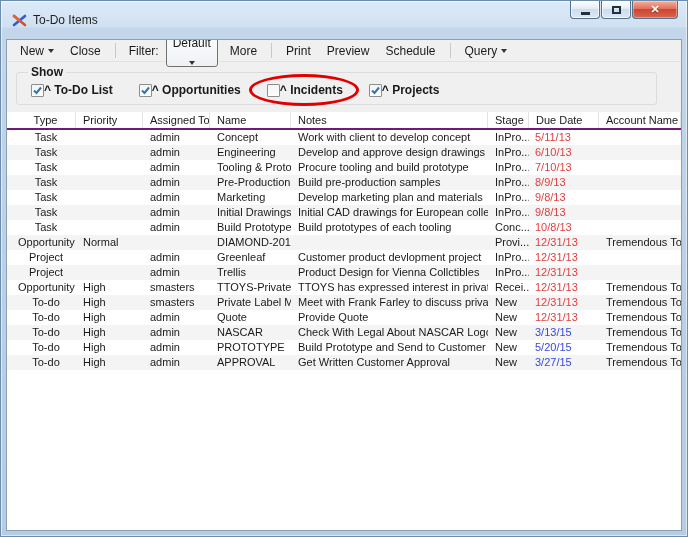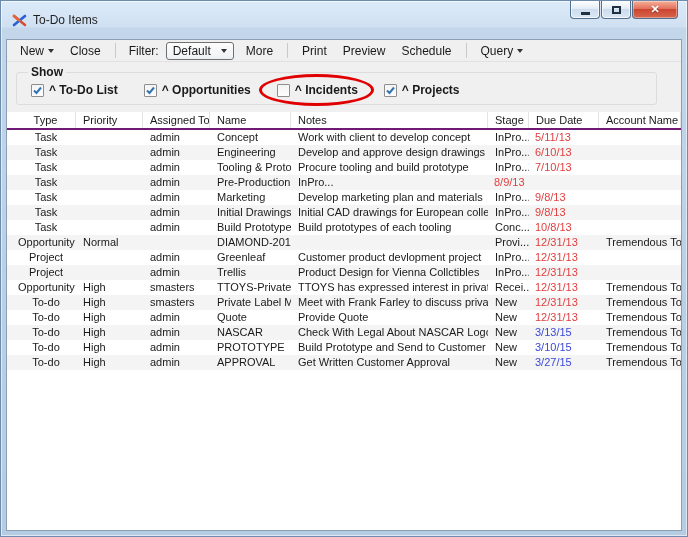--- a/index.html
+++ b/index.html
@@ -35,31 +35,31 @@
   
   .content{ flex:1; border:1px solid #8ba0b5; background:#f0f0f0; display:flex; flex-direction:column; overflow:hidden; }
 
   
   .toolbar{ height:22px; display:flex; align-items:center; padding:0 6px; gap:2px;
     background:#f0f0f0; border-bottom:1px solid #e2e2e2; font-size:12px; color:#1a1a1a; }
   .tb-btn{ border:none; background:transparent; font:inherit; color:inherit; padding:2px 7px;
     display:inline-flex; align-items:center; gap:4px; cursor:pointer; }
   .tb-label{ padding:2px 2px 2px 6px; }
   .tb-dropdown{ border:1px solid #707070; border-radius:3px; background:linear-gradient(#fdfdfd,#eef1f4);
-    font:inherit; color:inherit; padding:1px 6px; margin:0 3px; display:inline-flex; align-items:center; gap:10px; cursor:pointer; }
+    font:inherit; color:inherit; padding:1px 6px; margin:0 3px; display:inline-flex; align-items:center; gap:10px; cursor:pointer;flex-direction:column; }
   .caret{ width:0; height:0; border-left:3.5px solid transparent; border-right:3.5px solid transparent;
     border-top:4px solid #333; display:inline-block; margin-top:1px; }
   .tb-sep{ width:1px; height:15px; background:#c9c9c9; margin:0 5px; }
 
   
   .show-wrap{ padding:3px 24px 7px 9px;font-weight:bold; }
   fieldset.show-group{ border:1px solid #dcdcdc; border-radius:3px; padding:1px 8px 7px 10px; background:#f0f0f0; }
   fieldset.show-group legend{ font-size:12px; color:#1a1a1a; padding:0 3px; margin-left:1px; }
   .cb-row{ display:flex; align-items:center; gap:26px; padding-top:3px; padding-left:4px; }
-  .cb-item{ display:inline-flex; align-items:center; gap:5px; font-size:12px; color:#1a1a1a; cursor:pointer; position:relative; }
+  .cb-item{ display:inline-flex; align-items:center; font-size:12px; color:#1a1a1a; cursor:pointer; position:relative; }
   .checkbox{ width:13px; height:13px; border:1px solid #8e8e8e; border-radius:1px;
     background:linear-gradient(#f4f4f4,#fdfdfd); display:inline-flex; align-items:center; justify-content:center; }
   .annotation-ellipse{ position:absolute; left:-18px; right:-16px; top:-9px; bottom:-9px;
     border:3px solid #e10000; border-radius:50%; pointer-events:none; }
 
   
   .table{ flex:1; background:#ffffff; overflow:hidden; display:flex; flex-direction:column; font-size:11px; color:#1a1a1a; }
   .t-head-row, .t-row{ display:grid; grid-template-columns:60px 67px 67px 81px 197px 41px 70px 1fr; padding-left:9px; }
   .t-head-row{ height:18px; align-items:center; border-bottom:2px solid #701a75; background:#ffffff; }
   .t-head-cell{ height:100%; display:flex; align-items:center; padding:0 3px 0 7px;
@@ -201,20 +201,21 @@
             <div class="t-cell c4">Procure tooling and build prototype</div>
             <div class="t-cell c5">InPro...</div>
             <div class="t-cell c6" style="color: rgb(224, 62, 62);">7/10/13</div>
             <div class="t-cell c7"></div>
           </div>
           <div class="t-row alt">
             <div class="t-cell c0">Task</div>
             <div class="t-cell c1"></div>
             <div class="t-cell c2">admin</div>
             <div class="t-cell c3">Pre-Production</div>
+            <div class="t-cell c4">Build pre-production samples</div>
             <div class="t-cell c5">InPro...</div>
             <div class="t-cell c6" style="color: rgb(224, 62, 62);">8/9/13</div>
             <div class="t-cell c7"></div>
           </div>
           <div class="t-row">
             <div class="t-cell c0">Task</div>
             <div class="t-cell c1"></div>
             <div class="t-cell c2">admin</div>
             <div class="t-cell c3">Marketing</div>
             <div class="t-cell c4">Develop marketing plan and materials</div>
@@ -312,21 +313,21 @@
             <div class="t-cell c6" style="color: rgb(59, 73, 214);">3/13/15</div>
             <div class="t-cell c7">Tremendous To...</div>
           </div>
           <div class="t-row">
             <div class="t-cell c0">To-do</div>
             <div class="t-cell c1">High</div>
             <div class="t-cell c2">admin</div>
             <div class="t-cell c3">PROTOTYPE</div>
             <div class="t-cell c4">Build Prototype and Send to Customer</div>
             <div class="t-cell c5">New</div>
-            <div class="t-cell c6" style="color: rgb(59, 73, 214);">3/10/15</div>
+            <div class="t-cell c6" style="color: rgb(59, 73, 214);">5/20/15</div>
             <div class="t-cell c7">Tremendous To...</div>
           </div>
           <div class="t-row alt">
             <div class="t-cell c0">To-do</div>
             <div class="t-cell c1">High</div>
             <div class="t-cell c2">admin</div>
             <div class="t-cell c3">APPROVAL</div>
             <div class="t-cell c4">Get Written Customer Approval</div>
             <div class="t-cell c5">New</div>
             <div class="t-cell c6" style="color: rgb(59, 73, 214);">3/27/15</div>

